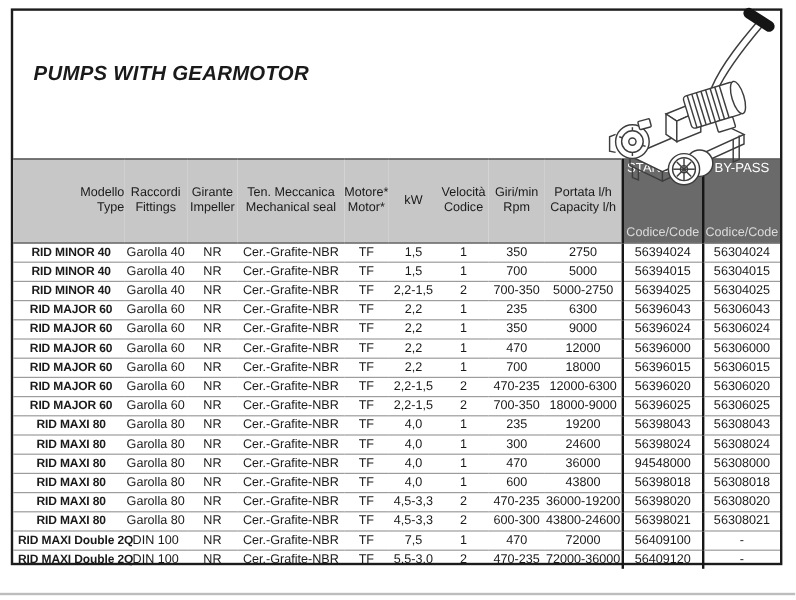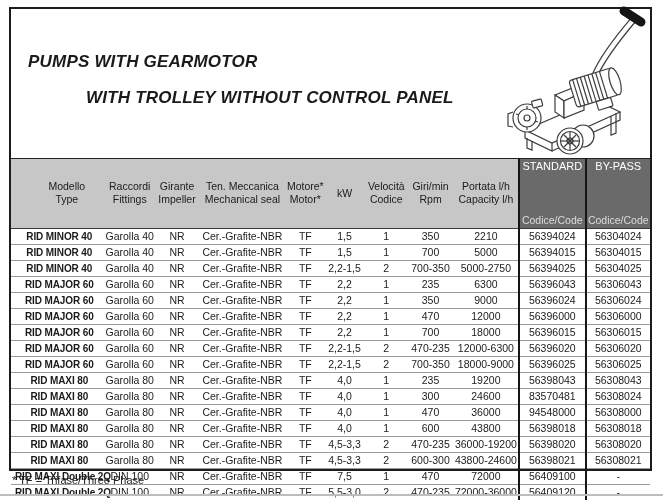--- a/index.html
+++ b/index.html
@@ -1,51 +1,50 @@
 <!DOCTYPE html>
 <html><head>
 <meta charset="utf-8">
 <style>
   html,body{margin:0;padding:0;background:#fff;}
   #page{position:relative;width:663px;height:500px;background:#ffffff;
         font-family:"Liberation Sans",sans-serif;color:#1a1a1a;overflow:hidden;}
   
   .frame{position:absolute;left:9px;top:7px;width:639px;height:460px;border:2px solid #1c1c1c;background:#fff;}
-  .title-area{position:relative;height:149px;}
+  .title-area{position:relative;height:123px;}
   .title1{position:absolute;left:17px;top:43px;font-size:17px;font-weight:bold;font-style:italic;letter-spacing:.2px;white-space:nowrap;}
   .title2{position:absolute;left:75px;top:79px;font-size:17px;font-weight:bold;font-style:italic;letter-spacing:.2px;white-space:nowrap;}
   
   .illus{position:absolute;left:480px;top:0px;width:183px;height:160px;z-index:5;}
   
   table{width:100%;border-collapse:collapse;table-layout:fixed;font-size:10.5px;}
   thead th{background:#c7c7c7;font-weight:normal;height:39px;vertical-align:middle;
            border-top:1px solid #222;border-bottom:1.5px solid #3a3a3a;padding:0;line-height:1.3;text-align:center;}
   thead th div:empty{display:none;}
-  thead th:first-child{text-align:center;padding-left:19px;}
+  thead th:first-child{text-align:right;padding-left:19px;}
   thead th:nth-child(10),thead th:nth-child(11){background:#6a6a6a;color:#fff;}
   thead th:nth-child(10) .l1,thead th:nth-child(11) .l1{font-weight:normal;font-size:11px;}
   thead th:nth-child(10) .l2,thead th:nth-child(11) .l2{color:#dcdcdc;margin-top:41px;}
   th:nth-child(10),td:nth-child(10),th:nth-child(11),td:nth-child(11){border-left:2px solid #161616;}
   tbody td{height:15px;padding:0;text-align:center;white-space:nowrap;overflow:visible;}
   tbody tr:not(:first-child) td{border-top:1px solid #9c9c9c;}
   tbody td:first-child{text-align:center;padding-left:4px;font-weight:bold;font-size:10px;letter-spacing:-.1px;}
   .footnote{position:absolute;left:12px;top:474px;font-size:11px;color:#222;}
   .bottom-rule{position:absolute;left:0;top:494px;width:663px;height:2px;background:#bdbdbd;}
   svg .ln{fill:none;stroke:#3d3d3d;stroke-width:1.2;}
   svg .fw{fill:#ffffff;stroke:#3d3d3d;stroke-width:1.2;}
 </style>
 </head>
 <body>
 
 <div id="page">
 
   <div class="frame">
     <div class="title-area">
       <div class="title1">PUMPS WITH GEARMOTOR</div>
-      <div class="title2">WITH TROLLEY WITHOUT CONTROL PANEL</div>
     </div>
 
     <table>
       <colgroup>
         <col style="width:92px">
           <col style="width:52px">
           <col style="width:42px">
           <col style="width:88px">
         <col style="width:37px">
           <col style="width:41px">
@@ -105,21 +104,21 @@
       <tbody>
           <tr>
             <td>RID MINOR 40</td>
             <td>Garolla 40</td>
             <td>NR</td>
             <td>Cer.-Grafite-NBR</td>
             <td>TF</td>
             <td>1,5</td>
             <td>1</td>
             <td>350</td>
-            <td>2210</td>
+            <td>2750</td>
             <td>56394024</td>
             <td>56304024</td>
           </tr>
           <tr>
             <td>RID MINOR 40</td>
             <td>Garolla 40</td>
             <td>NR</td>
             <td>Cer.-Grafite-NBR</td>
             <td>TF</td>
             <td>1,5</td>
@@ -236,21 +235,21 @@
           <tr>
             <td>RID MAXI 80</td>
             <td>Garolla 80</td>
             <td>NR</td>
             <td>Cer.-Grafite-NBR</td>
             <td>TF</td>
             <td>4,0</td>
             <td>1</td>
             <td>300</td>
             <td>24600</td>
-            <td>83570481</td>
+            <td>56398024</td>
             <td>56308024</td>
           </tr>
           <tr>
             <td>RID MAXI 80</td>
             <td>Garolla 80</td>
             <td>NR</td>
             <td>Cer.-Grafite-NBR</td>
             <td>TF</td>
             <td>4,0</td>
             <td>1</td>
@@ -375,15 +374,14 @@
     <circle class="ln" cx="90" cy="141" r="9.5"></circle>
     <circle class="ln" cx="90" cy="141" r="3"></circle>
     <line class="ln" x1="90" y1="132" x2="90" y2="150"></line>
     <line class="ln" x1="81" y1="141" x2="99" y2="141"></line>
     <line class="ln" x1="84" y1="135" x2="96" y2="147"></line>
     <line class="ln" x1="96" y1="135" x2="84" y2="147"></line>
 
     <line x1="144" y1="11" x2="161" y2="22" stroke="#151515" stroke-width="9" stroke-linecap="round"></line>
   </svg>
 
-  <div class="footnote">* TF = Trifase/Three Phase</div>
   <div class="bottom-rule"></div>
 </div>
 
 </body></html>

